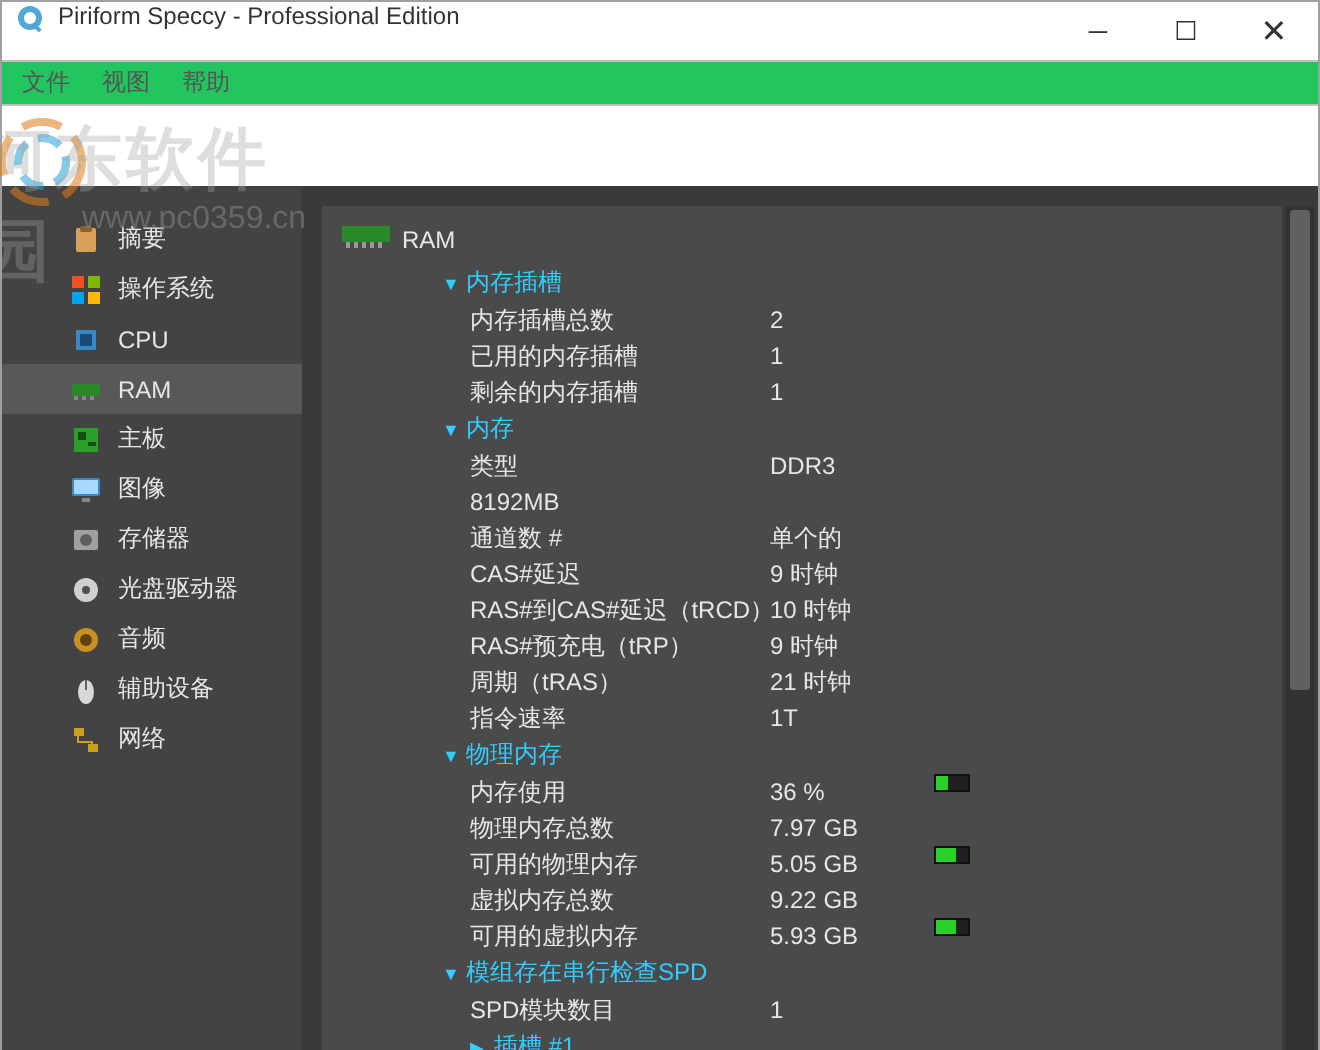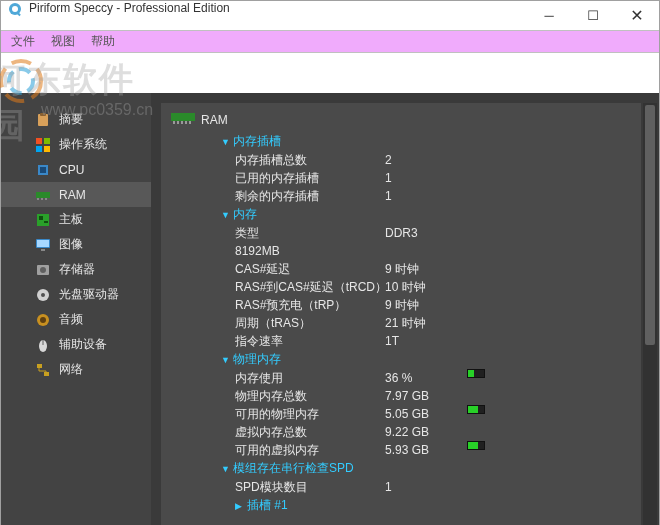--- a/index.html
+++ b/index.html
@@ -4,21 +4,21 @@
 <style>
   * { margin: 0; padding: 0; box-sizing: border-box; font-family: "Microsoft YaHei", SimSun, sans-serif; }
   body { background: #d4d0c8; width: 660px; height: 525px; overflow: hidden; }
   .window { width: 660px; height: 525px; background: #fff; border: 1px solid #a0a0a0; }
   .titlebar { height: 30px; background: #fff; display: flex; padding-left: 6px; border-bottom: 1px solid #c0c0c0; }
   .titlebar-icon { width: 16px; height: 16px; margin-right: 6px; }
   .titlebar-text { font-size: 12px; color: #333; flex: 1; }
   .win-controls { display: flex; height: 100%; }
   .win-btn { width: 44px; height: 29px; display: flex; align-items: center; justify-content: center; font-size: 13px; color: #333; }
   .close-btn { font-size: 16px; }
-  .menubar { height: 22px; background: #f0abfc; display: flex; align-items: center; padding-left: 10px; border-bottom: 1px solid #c0c0c0; font-size: 12px; color: #555; }
+  .menubar { height: 22px; background: #22c55e; display: flex; align-items: center; padding-left: 10px; border-bottom: 1px solid #c0c0c0; font-size: 12px; color: #555; }
   .menu-item { margin-right: 16px; }
   .client { background: #3a3a3a; height: calc(525px - 30px - 22px - 2px); display: flex; position: relative; margin-top: 40px; }
   .watermark { position: absolute; top: -50px; left: -10px; font-size: 34px; font-weight: bold; color: rgba(160,160,160,0.35); z-index: 5; pointer-events: none; letter-spacing: 2px; }
   .watermark-sub { position: absolute; top: -6px; left: 40px; font-size: 16px; color: rgba(140,140,140,0.5); z-index: 5; pointer-events: none; }
   .wm-logo { position: absolute; top: -48px; left: -2px; z-index: 5; pointer-events: none; opacity: 0.55; }
   .sidebar { width: 150px; background: #434343; display: flex; flex-direction: column; padding-top: 14px; }
   .side-item { height: 25px; display: flex; align-items: center; padding-left: 34px; font-size: 12px; color: #e6e6e6; cursor: pointer; gap: 8px; }
   .side-item.selected { background: #585858; }
   .side-icon { width: 16px; height: 16px; display: inline-flex; align-items: center; justify-content: center; flex-shrink: 0; }
   .content { flex: 1; position: relative; overflow: hidden; background: #3a3a3a; }
@@ -220,20 +220,24 @@
             <div class="node-hdr"><span class="tri">▼</span>内存</div>
             <div class="rows">
               <div class="row">
                 <span class="k">类型</span>
                 <span class="v">DDR3</span>
               </div>
               <div class="row">
                 <span class="v">8192MB</span>
               </div>
               <div class="row">
+                <span class="k">通道数 #</span>
+                <span class="v">单个的</span>
+              </div>
+              <div class="row">
                 <span class="k">CAS#延迟</span>
                 <span class="v">9 时钟</span>
               </div>
               <div class="row">
                 <span class="k">RAS#到CAS#延迟（tRCD）</span>
                 <span class="v">10 时钟</span>
               </div>
               <div class="row">
                 <span class="k">RAS#预充电（tRP）</span>
                 <span class="v">9 时钟</span>

